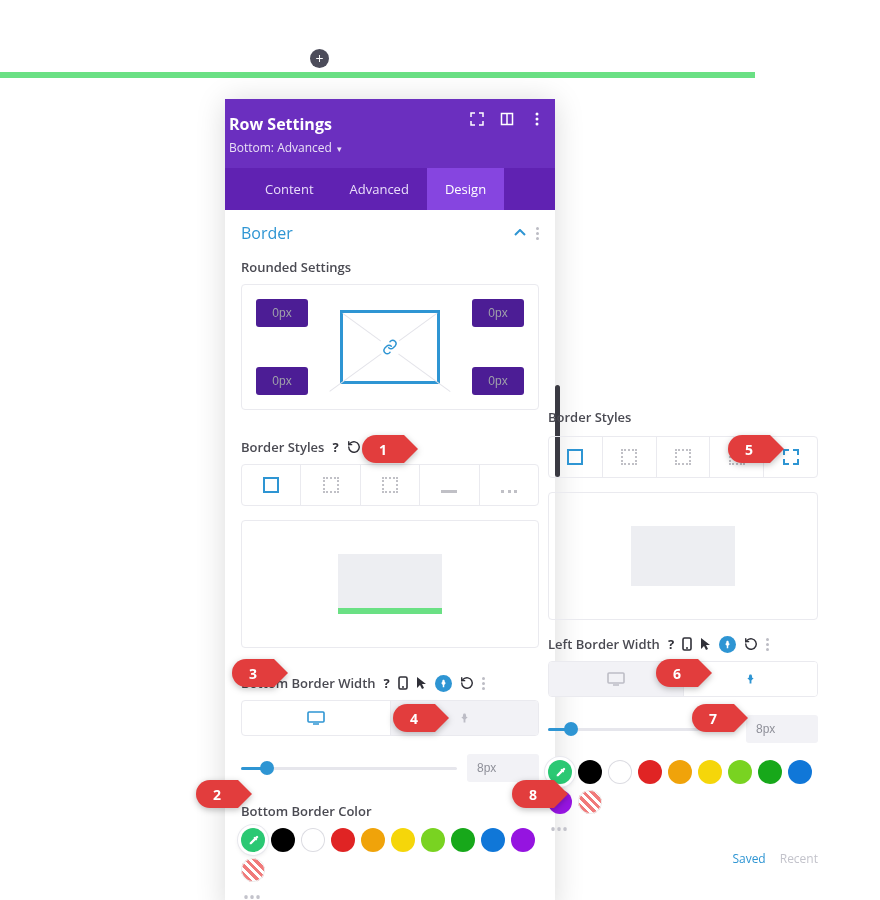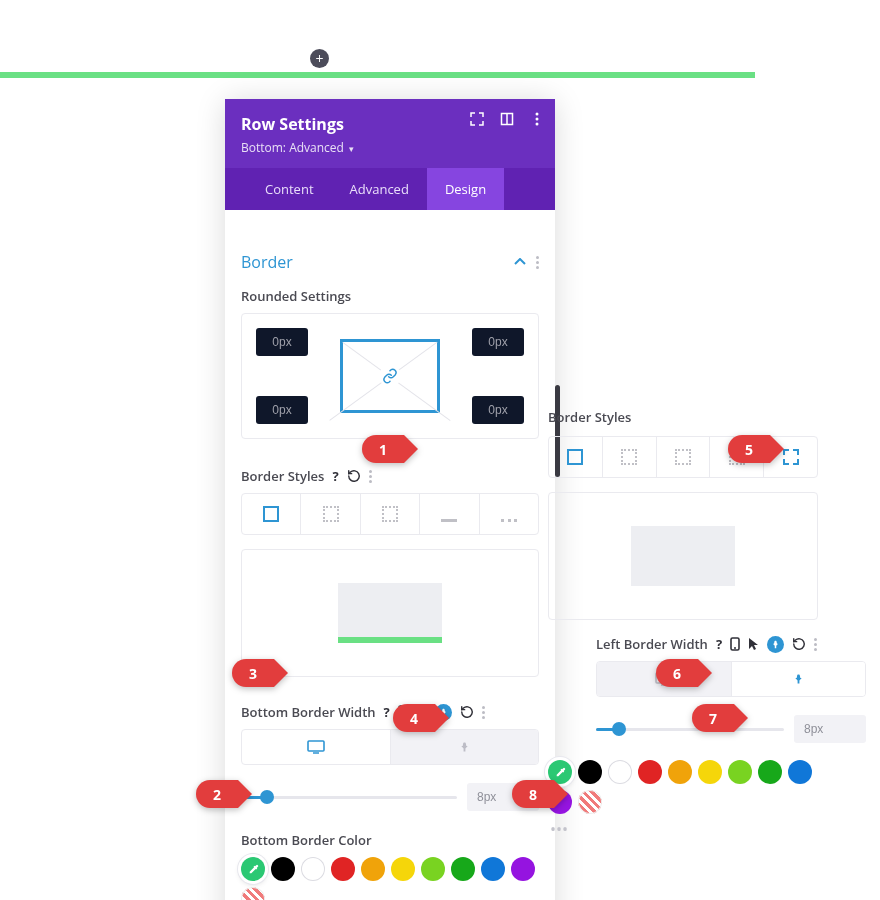--- a/index.html
+++ b/index.html
@@ -11,46 +11,46 @@
     font-size: 14px; line-height: 1; cursor: pointer;
   }
   .green-bar {
     position: absolute; left: 0; top: 72px; width: 755px; height: 6px; background: #6ae084;
   }
 
   .panel {
     position: absolute; left: 225px; top: 99px; width: 330px;
     box-shadow: 0 2px 30px rgba(0,0,0,.15); border-radius: 6px 6px 0 0; overflow: visible; background:#fff;
   }
-  .panel-header { background: #6b2fbf; color: #fff; padding: 14px 16px 12px; position: relative; }
+  .panel-header { background: #6b2fbf; color: #fff; padding: 14px 4px 12px; position: relative; }
   .panel-title { font-size: 16px; font-weight: 700; }
   .panel-sub { font-size: 12px; opacity: .85; margin-top: 4px; }
   .panel-sub .caret { font-size: 9px; margin-left: 2px; }
   .panel-icons { position: absolute; right: 10px; top: 12px; display:flex; gap: 14px; align-items:center;}
   .panel-icons .ic { width:16px; height:16px; display:flex; align-items:center; justify-content:center; color:#fff; cursor:pointer; }
 
   .tabs { background: #6022b2; display:flex;padding-left:22px; }
   .tab { color:#e9defa; padding:12px 18px; font-size:13px; cursor:pointer; }
   .tab.active { background:#8645e0; color:#fff; }
 
-  .section-head { display:flex; align-items:center; justify-content:space-between; padding:12px 16px 8px;margin-top:29px; }
+  .section-head { display:flex; align-items:center; justify-content:space-between; padding:12px 16px 8px; }
   .section-title { color:#2e95d3; font-size:16px; font-weight:400; }
   .section-head .right { display:flex; gap:10px; align-items:center; color:#2e95d3; }
   .section-head .right .chev { font-size:14px; cursor:pointer; }
   .section-head .right .dots { color:#bcbcc4; cursor:pointer; }
 
   .body-pad { padding: 6px 16px 0; }
   .label { font-size:13px; color:#4a4a52; font-weight:600; margin-bottom:8px; display:flex; align-items:center; gap:8px;}
   .label .mini-ic { color:#303038; cursor:pointer; }
   .label .pin-ic { width:17px;height:17px;border-radius:50%;background:#2e95d3;display:flex;align-items:center;justify-content:center;color:#fff;font-size:10px;}
   .label .dots { color:#bcbcc4; }
 
   .rc-box { border:1px solid #eaeaef; border-radius:4px; padding:14px; display:flex; align-items:center; justify-content:space-between; }
   .rc-col { display:flex; flex-direction:column; gap:40px; }
-  .rc-input { width:52px; height:28px; background:#0f172a; border:none; text-align:center; font-size:12px; color:#9fa0aa; border-radius:3px;}
+  .rc-input { width:52px; height:28px; background:#4c1d95; border:none; text-align:center; font-size:12px; color:#9fa0aa; border-radius:3px;}
   .rc-center { width:100px; height:74px; border:3px solid #2e95d3; position:relative; display:flex; align-items:center; justify-content:center;}
   .rc-center::before, .rc-center::after { content:""; position:absolute; background:linear-gradient(#e3e3e9,#e3e3e9); }
   .rc-center .diag1,.rc-center .diag2{position:absolute;left:0;top:0;right:0;bottom:0;}
   .rc-center .diag1::before{content:"";position:absolute;left:0;top:0;width:141%;border-top:1px solid #e3e3e9;transform-origin:0 0;transform:rotate(36deg);}
   .rc-center .diag2::before{content:"";position:absolute;right:0;top:0;width:141%;border-top:1px solid #e3e3e9;transform-origin:100% 0;transform:rotate(-36deg);}
   .link-ic { width:22px;height:22px;display:flex;align-items:center;justify-content:center;color:#2e95d3;z-index:2;background:#fff;border-radius:50%;}
 
   .style-row { display:flex; gap:0; border:1px solid #eaeaef; border-radius:4px; overflow:hidden; }
   .style-btn { flex:1; height:40px; display:flex; align-items:center; justify-content:center; border-right:1px solid #eaeaef; cursor:pointer; position:relative;}
   .style-btn:last-child { border-right:none; }
@@ -88,21 +88,21 @@
   .more-dots { color:#c3c3cb; font-size:16px; padding:4px 2px; display:flex; justify-content:flex-start; }
   .saved-recent { display:flex; justify-content:flex-end; gap:14px; font-size:12px; margin-top:6px;}
   .saved { color:#2e95d3; cursor:pointer;}
   .recent { color:#c3c3cb; cursor:pointer;}
 
   
   .col2 { position:absolute; left:548px; top:408px; width:270px; }
   .col2 .label{margin-bottom:10px;}
   .col2 .style-row .style-btn{height:40px;}
   .col2 .preview-box{height:128px;}
-  .col2-block2 { position:absolute; left:548px; top:635px; width:270px;margin-left:48px; }
+  .col2-block2 { position:absolute; left:548px; top:635px; width:270px; }
   .col2-block3 { position:absolute; left:548px; top:752px; width:270px; }
 
   
   .callout {
     position:absolute; width:42px; height:28px; background:#e23d3d; color:#fff; font-weight:700;
     display:flex;align-items:center;justify-content:center; border-radius:14px 0 0 14px;
     font-size:14px;
     filter: drop-shadow(0 2px 3px rgba(0,0,0,.25));
   }
   .callout::after{
@@ -420,20 +420,24 @@
     <div class="swatch" style="background:#e02424"></div>
     <div class="swatch" style="background:#f0a30a"></div>
     <div class="swatch" style="background:#f5d60a"></div>
     <div class="swatch" style="background:#79d321"></div>
     <div class="swatch" style="background:#17a81a"></div>
     <div class="swatch" style="background:#1077d8"></div>
     <div class="swatch" style="background:#9514e0"></div>
     <div class="swatch striped"></div>
   </div>
   <div class="more-dots">•••</div>
+  <div class="saved-recent">
+    <span class="saved">Saved</span>
+    <span class="recent">Recent</span>
+  </div>
 </div>
 
 <div class="callout" style="left:362px;top:435px">1</div>
 <div class="callout" style="left:196px;top:780px">2</div>
 <div class="callout" style="left:232px;top:659px">3</div>
 <div class="callout" style="left:393px;top:704px">4</div>
 <div class="callout" style="left:728px;top:435px">5</div>
 <div class="callout" style="left:656px;top:659px">6</div>
 <div class="callout" style="left:692px;top:704px">7</div>
 <div class="callout" style="left:512px;top:780px">8</div>

